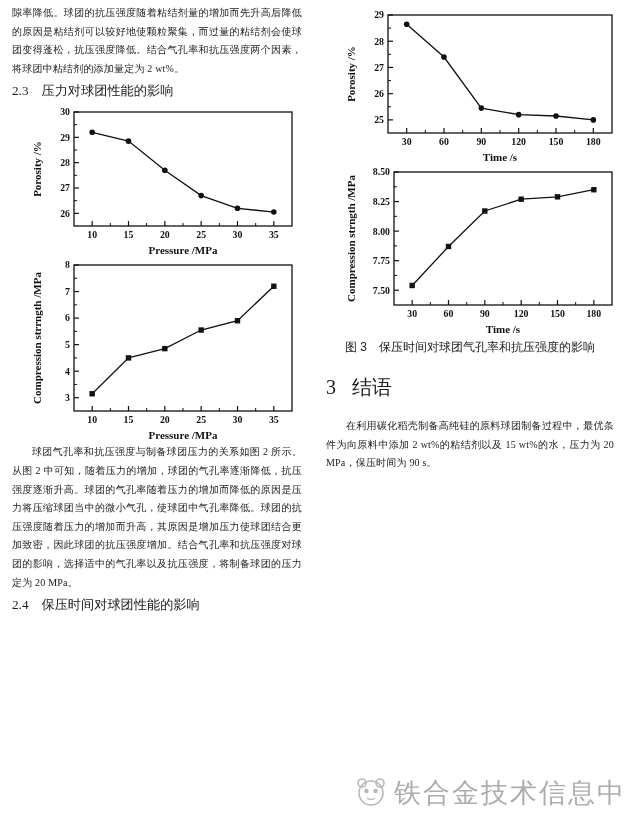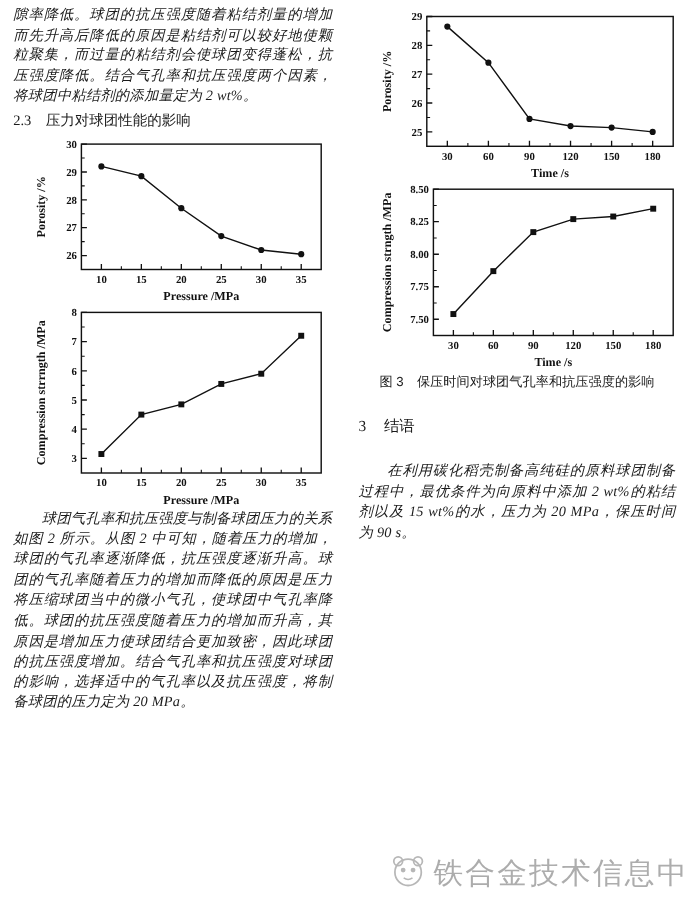--- a/index.html
+++ b/index.html
@@ -13,37 +13,36 @@
     font-family: "Liberation Serif", "DejaVu Serif", serif;
     overflow: hidden;
     display: flex;
   }
   .col {
     width: 312px;
     padding: 4px 10px 0 12px;
   }
   .col-right { padding-left: 14px; padding-right: 10px; }
   .para {
-    font-size: 13px;
+    font-size: 10px;
     line-height: 18.6px;
     text-align: justify;
     letter-spacing: 0.2px;
-    font-style: italic;
   }
   .indent { text-indent: 2em; }
   .heading {
     font-size: 13.2px;
     font-weight: normal;
     line-height: 20px;
     margin: 3px 0 2px 0;
     font-family: "Liberation Sans", "DejaVu Sans", sans-serif;
   }
   .heading .hnum { margin-right: 13px; font-family: "Liberation Serif", serif; }
   .heading-lv1 {
-    font-size: 14px;
+    font-size: 20px;
     margin: 22px 0 20px 0;
   }
   .heading-lv1 .hnum { margin-right: 16px; }
   .figure { margin: 4px 0 0 0; }
   .chart-box { margin-left: 18px; }
   .chart-box svg { display: block; }
   .fig-caption {
     font-size: 12px;
     font-weight: normal;
     text-align: center;
@@ -181,20 +180,23 @@
             <rect x="204.8" y="60.04545454545453" width="5.4" height="5.4" fill="#111111"></rect>
             <rect x="241.13333333333333" y="25.53636363636362" width="5.4" height="5.4" fill="#111111"></rect>
             <text x="153" y="181" class="axis" text-anchor="middle">Pressure /MPa</text>
             <text transform="translate(11,80) rotate(-90)" class="axis" text-anchor="middle">Compression strrngth /MPa</text>
           </svg>
       </div>
     </div>
 
     <p class="para indent">球团气孔率和抗压强度与制备球团压力的关系如图 2 所示。从图 2 中可知，随着压力的增加，球团的气孔率逐渐降低，抗压强度逐渐升高。球团的气孔率随着压力的增加而降低的原因是压力将压缩球团当中的微小气孔，使球团中气孔率降低。球团的抗压强度随着压力的增加而升高，其原因是增加压力使球团结合更加致密，因此球团的抗压强度增加。结合气孔率和抗压强度对球团的影响，选择适中的气孔率以及抗压强度，将制备球团的压力定为 20 MPa。</p>
 
+    <h3 class="heading">
+      <span class="hnum">2.4</span><span>保压时间对球团性能的影响</span>
+    </h3>
   </div>
 
   <div class="col col-right">
 
     <div class="figure">
       <div class="chart-box">
         <svg width="280" height="157">
             <rect x="44" y="7" width="224" height="118" fill="none" stroke="#111111" stroke-width="1.3"></rect>
             <line x1="62.666666666666664" y1="125" x2="62.666666666666664" y2="120" stroke="#111111" stroke-width="1.2"></line>
             <text x="62.666666666666664" y="137" class="tick" text-anchor="middle">30</text>

